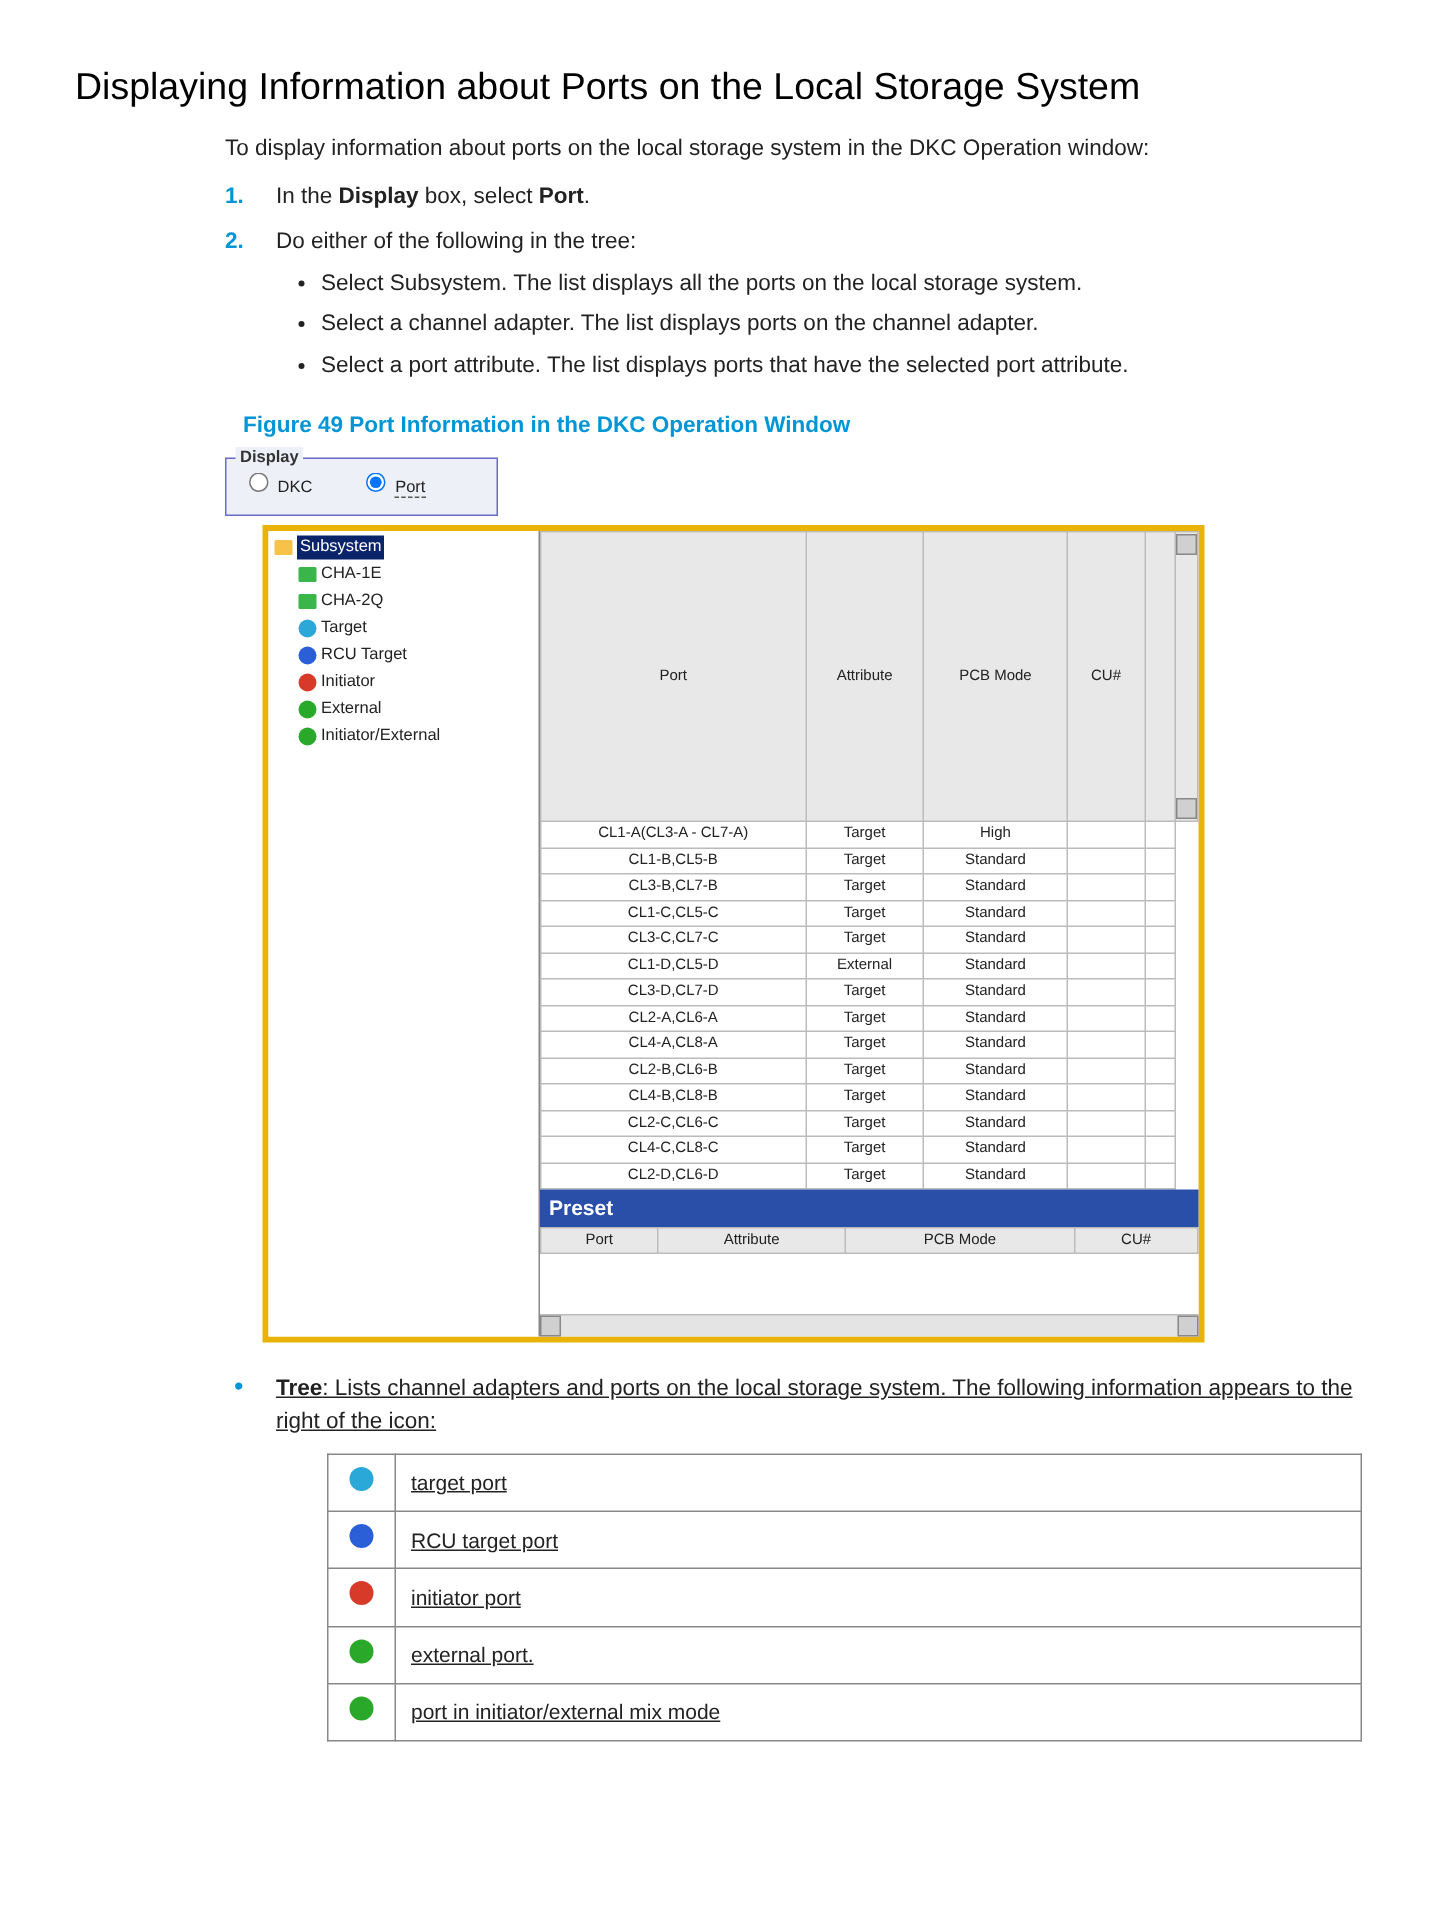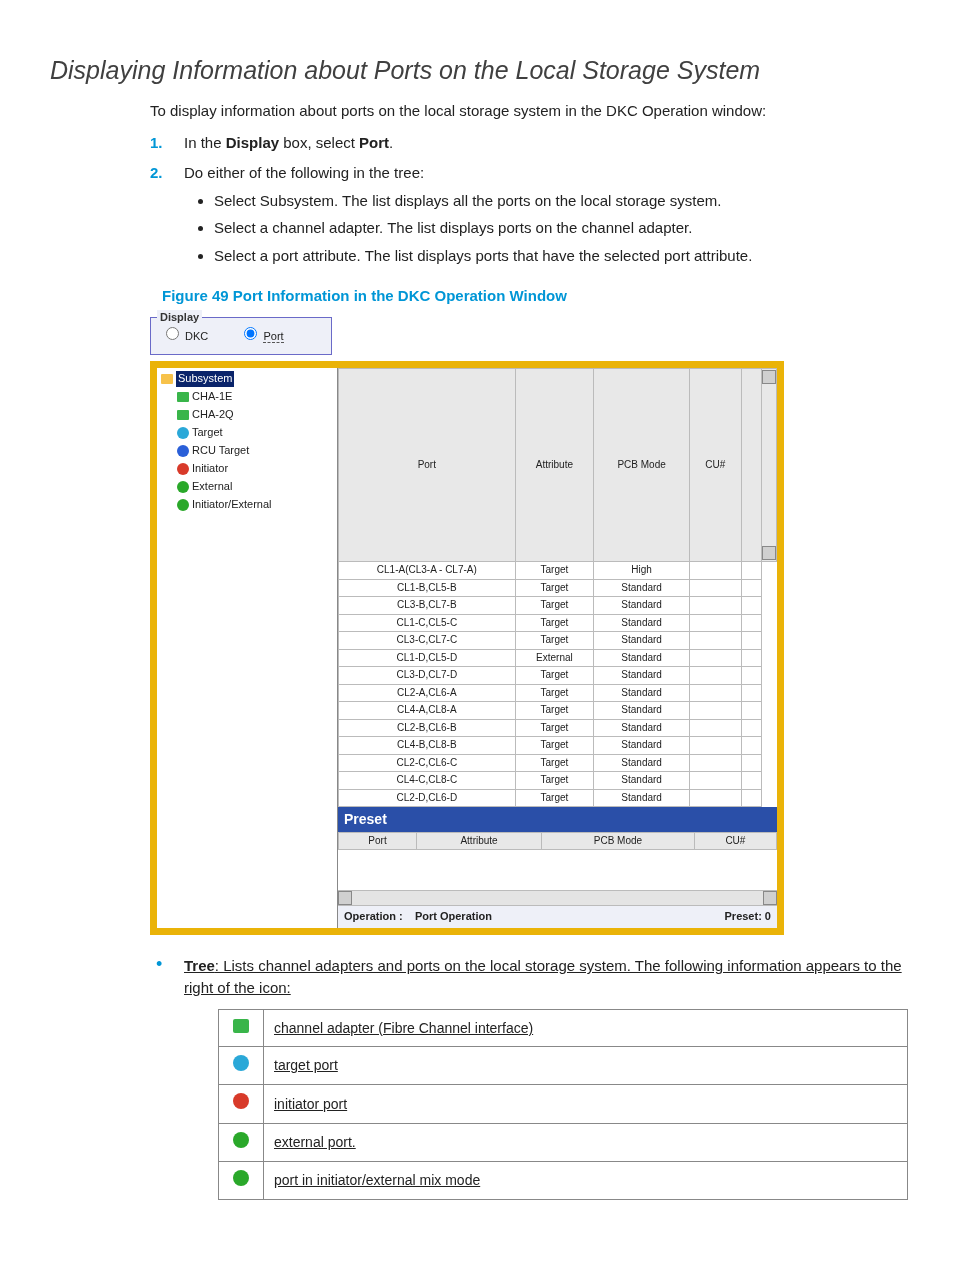--- a/index.html
+++ b/index.html
@@ -6,25 +6,24 @@
     font-family: Arial, Helvetica, sans-serif;
     font-size: 15px;
     color: #222;
     margin: 0;
     padding: 40px 50px;
     width: 954px;
     box-sizing: border-box;
     line-height: 1.45;
   }
   h2.section-title {
-    color: #404040;
+    color: #000000;
     font-weight: 400;
     font-size: 25px;
-    margin: 12px 0 12px 0;
-    font-style: italic;
+    margin: 0 0 12px 0;
   }
   .content {
     margin-left: 80px;
     padding-left: 20px;
   }
   .intro {
     margin: 6px 0 10px 0;
   }
   ol.num {
     list-style: none;
@@ -84,24 +83,25 @@
   }
   .radio-row label {
     margin-right: 28px;
   }
   .port-underline {
     border-bottom: 1px dashed #555;
   }
 
   .panes {
     display: flex;
-    border: 7px solid #eab308;
+    border: 4px solid #eab308;
     width: 620px;
     font-size: 11px;
     margin-top: 6px;
+    margin-left: 25px;
   }
   .tree-pane {
     width: 176px;
     background: #fff;
     border-right: 1px solid #888;
     padding: 2px 2px 30px 2px;
   }
   .tree-row {
     display: flex;
     align-items: center;
@@ -463,45 +463,37 @@
             <th>PCB Mode</th>
             <th>CU#</th>
           </tr>
         </tbody>
           </table>
         <div class="preset-body"></div>
         <div class="hscroll">
           <div class="lbtn"></div>
           <div class="rbtn"></div>
         </div>
-        <div class="status-row">
-          <span>
-            <b>Operation :</b>
-            &nbsp;&nbsp;
-            <b>Port Operation</b>
-          </span>
-          <b>Preset: 0</b>
-        </div>
       </div>
     </div>
   </div>
 
   <ul class="docb">
     <li>
       <b>Tree</b><span>: Lists channel adapters and ports on the local storage system. The following information appears to the right of the icon:</span>
 
       <table class="legend-tbl">
         <tbody>
-            <tr>
-              <td class="icell"><span class="lic-card"></span></td>
-            <td>channel adapter (Fibre Channel interface)</td>
-            </tr>
         <tr>
               <td class="icell"><span class="lic lic-cyan"></span></td>
             <td>target port</td>
+            </tr>
+        <tr>
+              <td class="icell"><span class="lic lic-blue"></span></td>
+            <td>RCU target port</td>
             </tr>
         <tr>
               <td class="icell"><span class="lic lic-red"></span></td>
             <td>initiator port</td>
             </tr>
         <tr>
               <td class="icell"><span class="lic lic-green"></span></td>
             <td>external port.</td>
             </tr>
         <tr>

